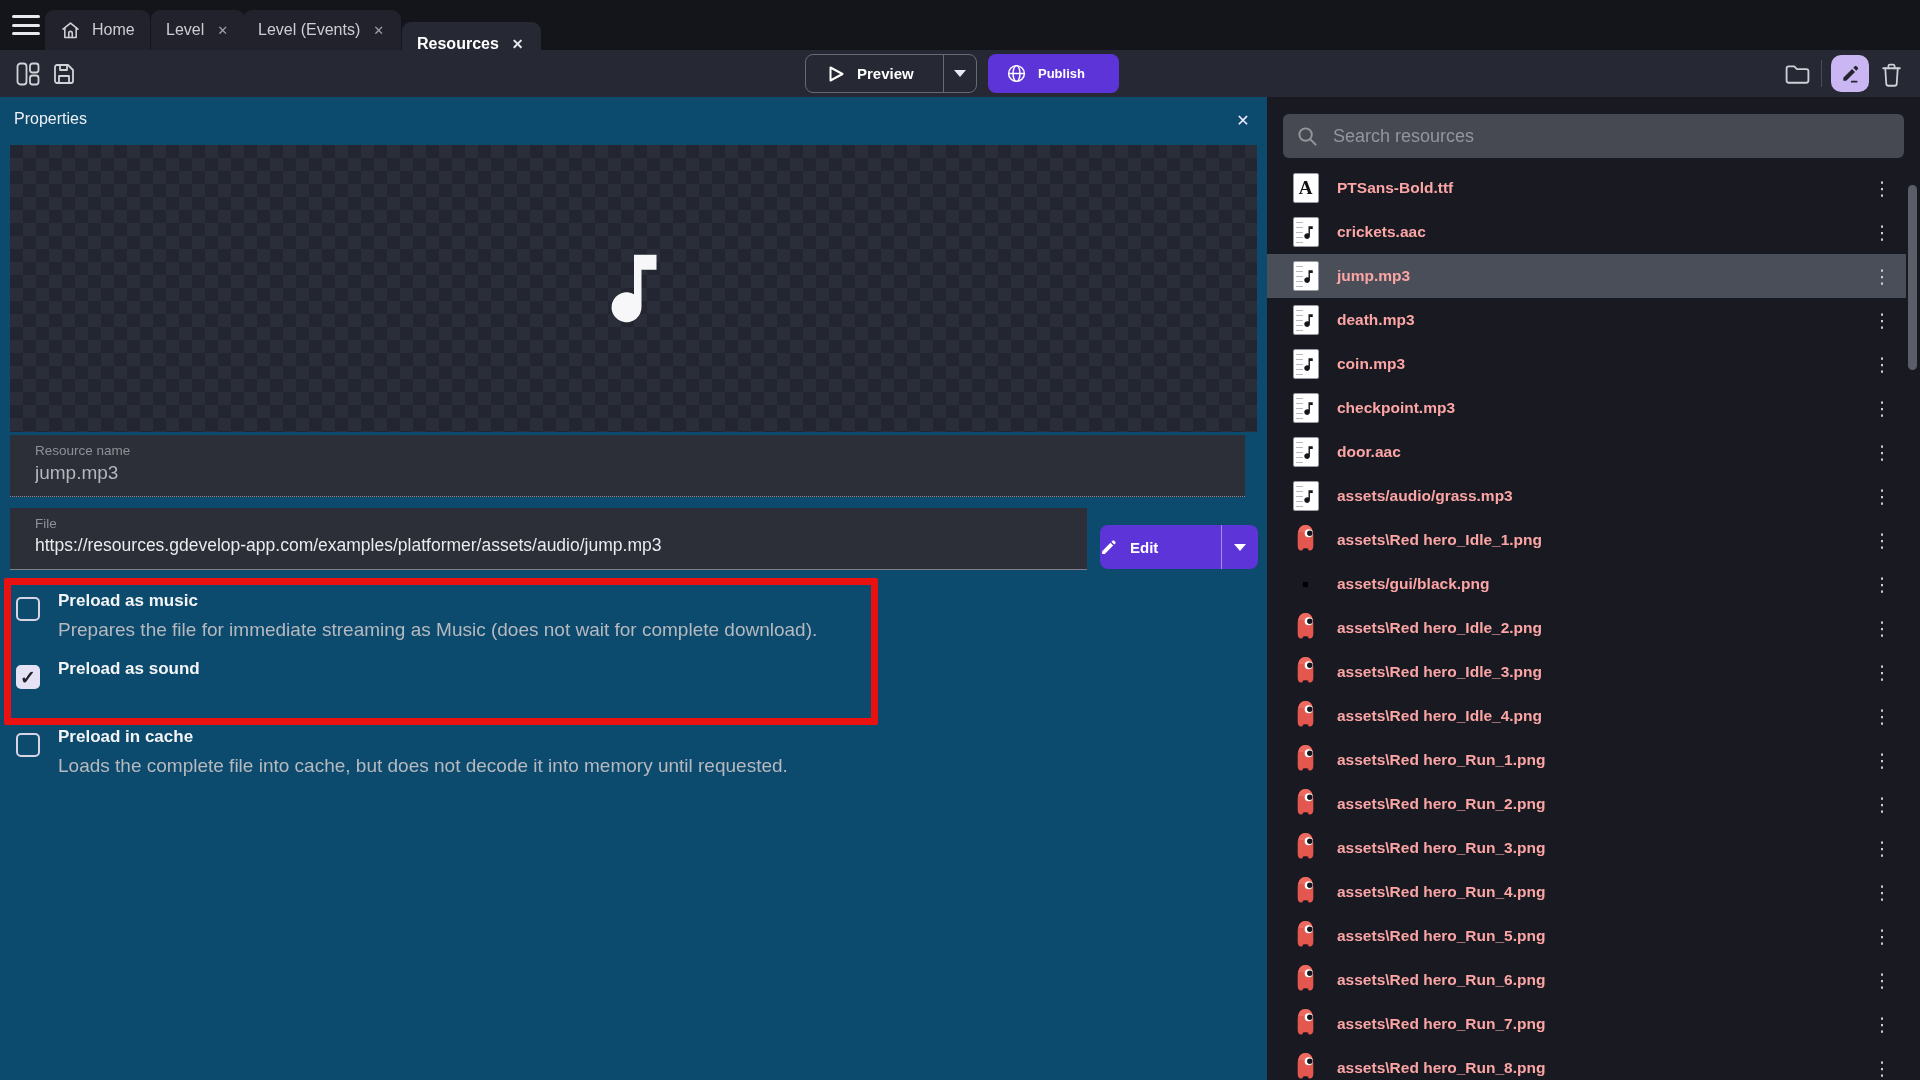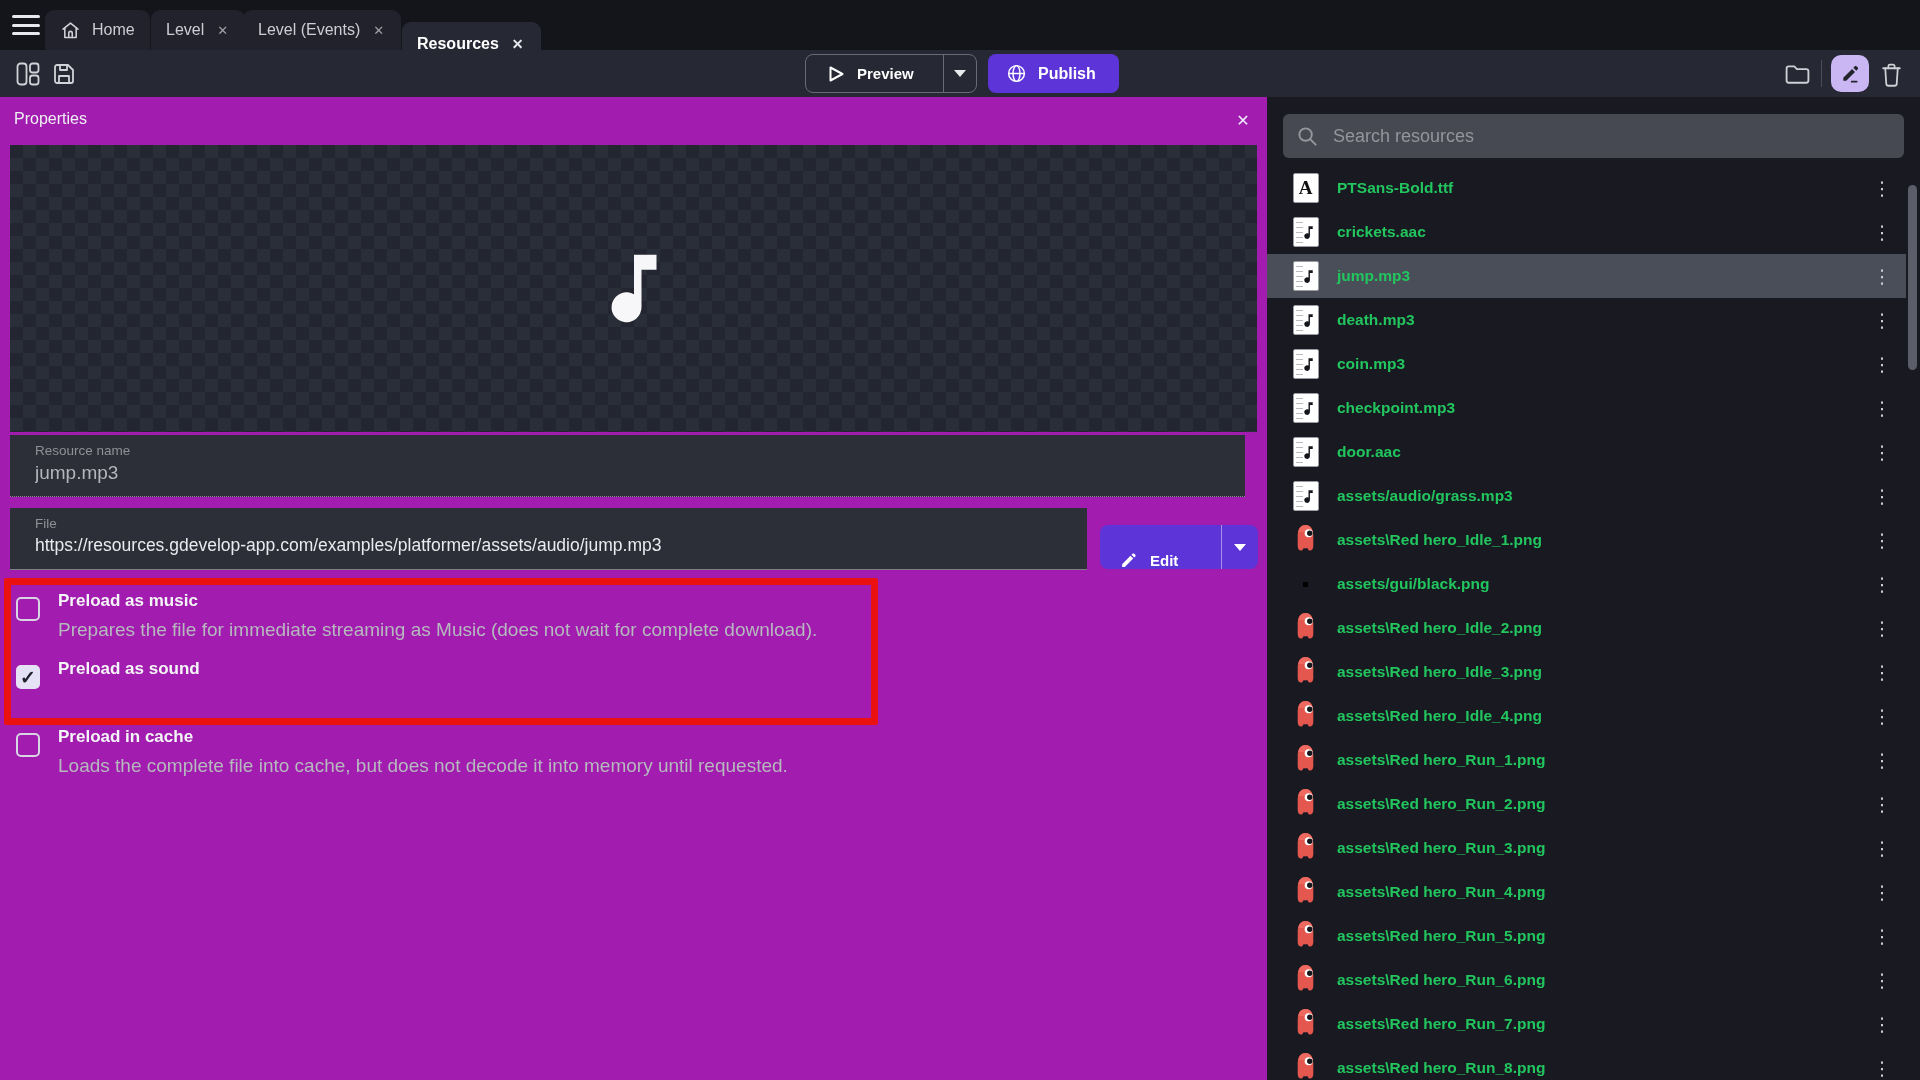--- a/index.html
+++ b/index.html
@@ -25,47 +25,47 @@
   .tbicon{position:absolute;top:9px;width:30px;height:30px;display:flex;align-items:center;justify-content:center;cursor:pointer;}
   .btn-preview{position:absolute;left:805px;top:4px;width:172px;height:39px;box-sizing:border-box;
                border:1px solid #686a74;border-radius:8px;display:flex;align-items:stretch;color:#fff;}
   .btn-preview .main{flex:1;display:flex;align-items:center;gap:12px;padding-left:22px;cursor:pointer;}
   .btn-preview .lbl{font-size:15px;font-weight:bold;}
   .btn-preview .sep{width:1px;background:#686a74;}
   .btn-preview .caretbox{width:32px;display:flex;align-items:center;justify-content:center;cursor:pointer;}
   .caret{width:0;height:0;border-left:6px solid transparent;border-right:6px solid transparent;border-top:7px solid #e9eaee;}
   .btn-publish{position:absolute;left:988px;top:4px;width:131px;height:39px;background:#5d34d8;border-radius:8px;
                display:flex;align-items:center;gap:11px;padding-left:18px;box-sizing:border-box;color:#fff;cursor:pointer;}
-  .btn-publish .lbl{font-size:16px;font-weight:bold;}
+  .btn-publish .lbl{font-size:13px;font-weight:bold;}
   .tb-divider{position:absolute;left:1821px;top:10px;width:1px;height:27px;background:#4a4c56;}
   .pencil-btn{position:absolute;left:1831px;top:5px;width:38px;height:37px;background:#c9b6f2;border-radius:10px;
               display:flex;align-items:center;justify-content:center;cursor:pointer;}
 
   
-  .props{position:absolute;left:0;top:97px;width:1267px;height:983px;background:#a21caf;}
+  .props{position:absolute;left:0;top:97px;width:1267px;height:983px;background:#0c4a6e;}
   .props-title{position:absolute;left:14px;top:13px;font-size:16px;color:#eef0f3;}
   .props-close{position:absolute;left:1230px;top:10px;width:26px;height:26px;display:flex;align-items:center;
                justify-content:center;color:#efeaff;font-size:16px;cursor:pointer;}
   .preview-area{position:absolute;left:10px;top:48px;width:1247px;height:287px;background:#232631;
      background-image:conic-gradient(#2a2e38 90deg,#232631 90deg 180deg,#2a2e38 180deg 270deg,#232631 270deg);
      background-size:26px 26px;display:flex;align-items:center;justify-content:center;}
   .bignote svg{display:block;}
 
   .field{position:absolute;left:10px;background:#2c2e38;box-sizing:border-box;}
   .field .flabel{position:absolute;left:25px;top:8px;font-size:13.5px;color:#8f9197;}
   .field input{position:absolute;left:25px;top:27px;width:92%;background:transparent;border:none;outline:none;
                font-family:"Liberation Sans",sans-serif;padding:0;}
   .f-name{top:338px;width:1235px;height:62px;border-bottom:1px dotted #8a8b92;}
   .f-name input{font-size:19px;color:#b5b6bc;}
   .f-file{top:411px;width:1077px;height:62px;border-bottom:1px solid #7e7f86;}
   .f-file input{font-size:17.5px;color:#e9ebee;}
 
   .btn-edit{position:absolute;left:1100px;top:428px;width:158px;height:44px;background:#5d34d8;border-radius:8px;
             display:flex;align-items:stretch;color:#fff;}
-  .btn-edit .main{flex:1;display:flex;align-items:flex-end;gap:13px;padding-left:20px;cursor:pointer;}
+  .btn-edit .main{flex:1;display:flex;align-items:center;gap:13px;cursor:pointer;}
   .btn-edit .lbl{font-size:15px;font-weight:bold;}
   .btn-edit .sep{width:1px;background:rgba(255,255,255,.45);}
   .btn-edit .caretbox{width:36px;display:flex;align-items:center;justify-content:center;cursor:pointer;}
   .btn-edit .caret{border-top-color:#fff;}
 
   .checkrow{position:absolute;left:0;width:880px;height:64px;}
   .cbox{position:absolute;left:16px;top:6px;width:24px;height:24px;box-sizing:border-box;border:2px solid #d7d4e4;
         border-radius:5px;cursor:pointer;display:flex;align-items:center;justify-content:center;}
   .cbox.checked{background:#e6e2f6;border-color:#e6e2f6;color:#20222b;font-size:19px;font-weight:bold;line-height:1;}
   .ctitle{position:absolute;left:58px;top:0px;font-size:17px;font-weight:bold;color:#f4f5f7;}
@@ -85,21 +85,21 @@
   .rrow{height:44px;display:flex;align-items:center;cursor:pointer;}
   .rrow.selected{background:#4a4e59;}
   .ricon-wrap{width:27px;height:31px;margin-left:25px;display:flex;align-items:center;justify-content:center;flex:none;}
   .icon-font,.icon-audio{width:26px;height:30px;background:#ffffff;border-radius:2px;border:1px solid #9b9ca2;
       box-sizing:border-box;display:flex;align-items:center;justify-content:center;}
   .icon-font{color:#111;font-family:"Liberation Serif",serif;font-weight:bold;font-size:19px;}
   .icon-audio{position:relative;}
   .icon-audio::before{content:"";position:absolute;left:2px;top:4px;width:7px;height:22px;
       background:repeating-linear-gradient(#b9bac0 0 1px,transparent 1px 5px);}
   .icon-black{width:5px;height:5px;background:#000;margin:auto;}
-  .rname{margin-left:18px;font-size:15.5px;font-weight:600;color:#22c55e;white-space:nowrap;}
+  .rname{margin-left:18px;font-size:15.5px;font-weight:600;color:#fca5a5;white-space:nowrap;}
   .kebab{margin-left:auto;margin-right:12px;width:24px;height:28px;display:flex;align-items:center;
          justify-content:center;color:#d0d1d5;font-size:19px;cursor:pointer;flex:none;}
   .scrollthumb{position:absolute;left:641px;top:88px;width:9px;height:185px;background:#5b5e68;border-radius:5px;cursor:pointer;}
 </style>
 </head>
 <body>
 
 <div class="app">
 
   <div class="topbar">

